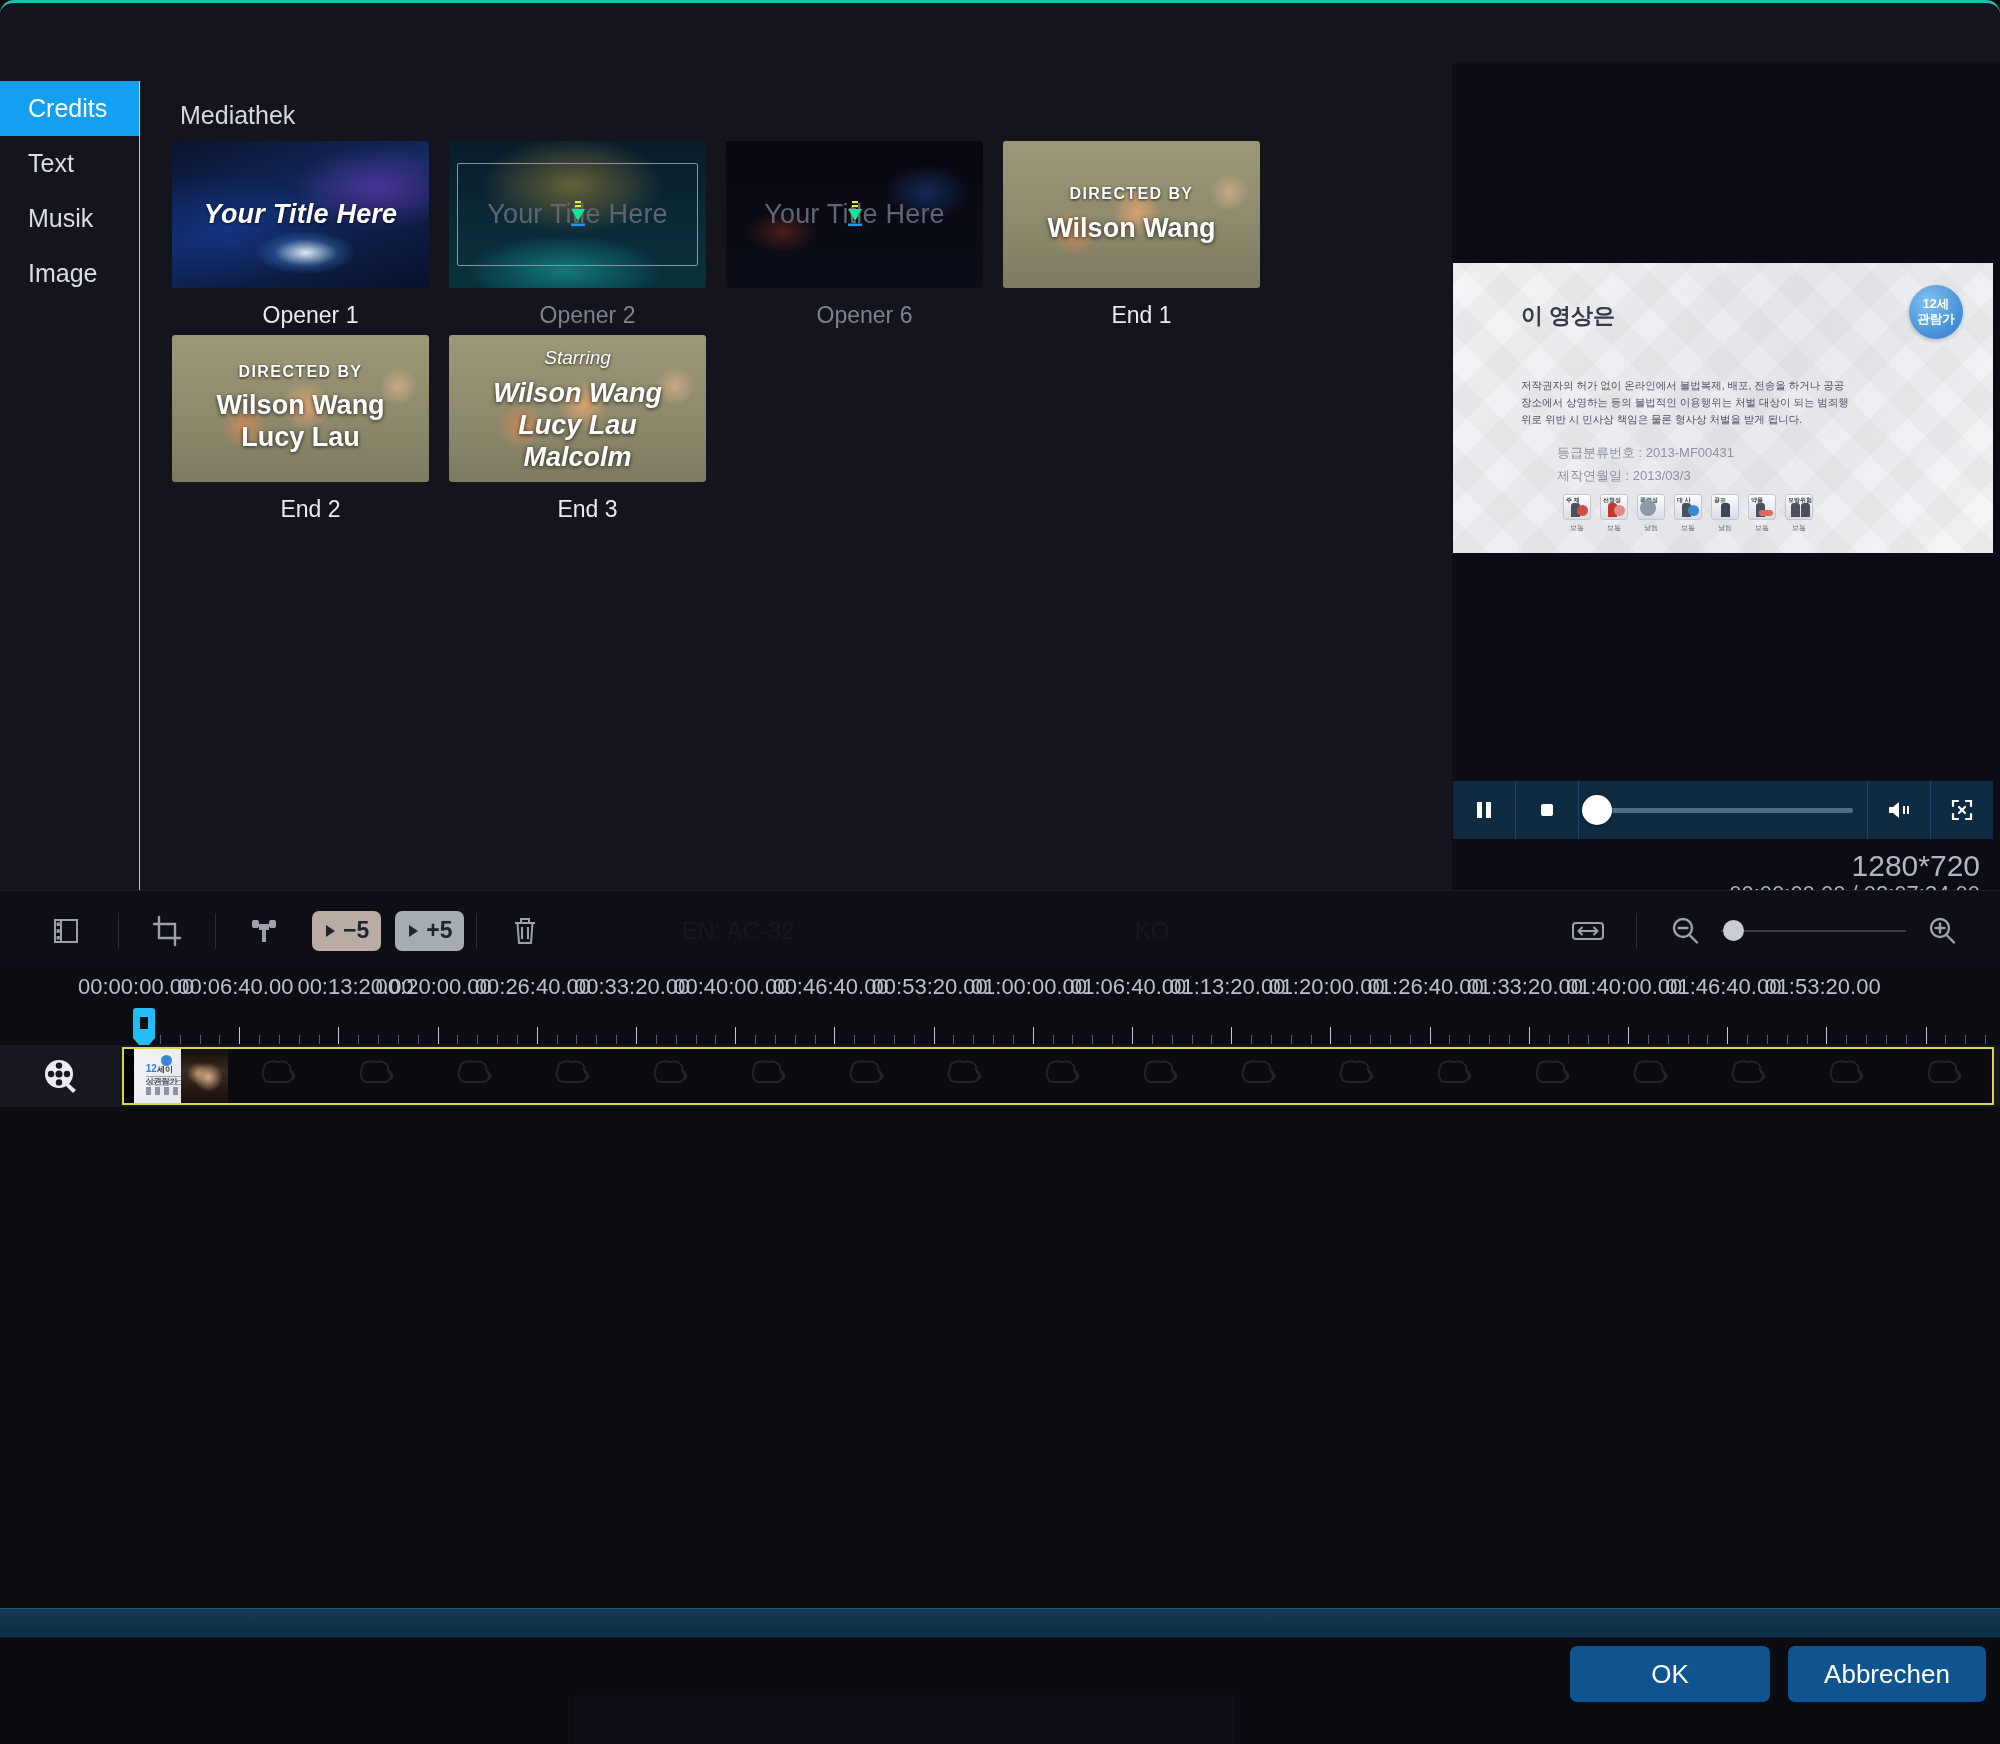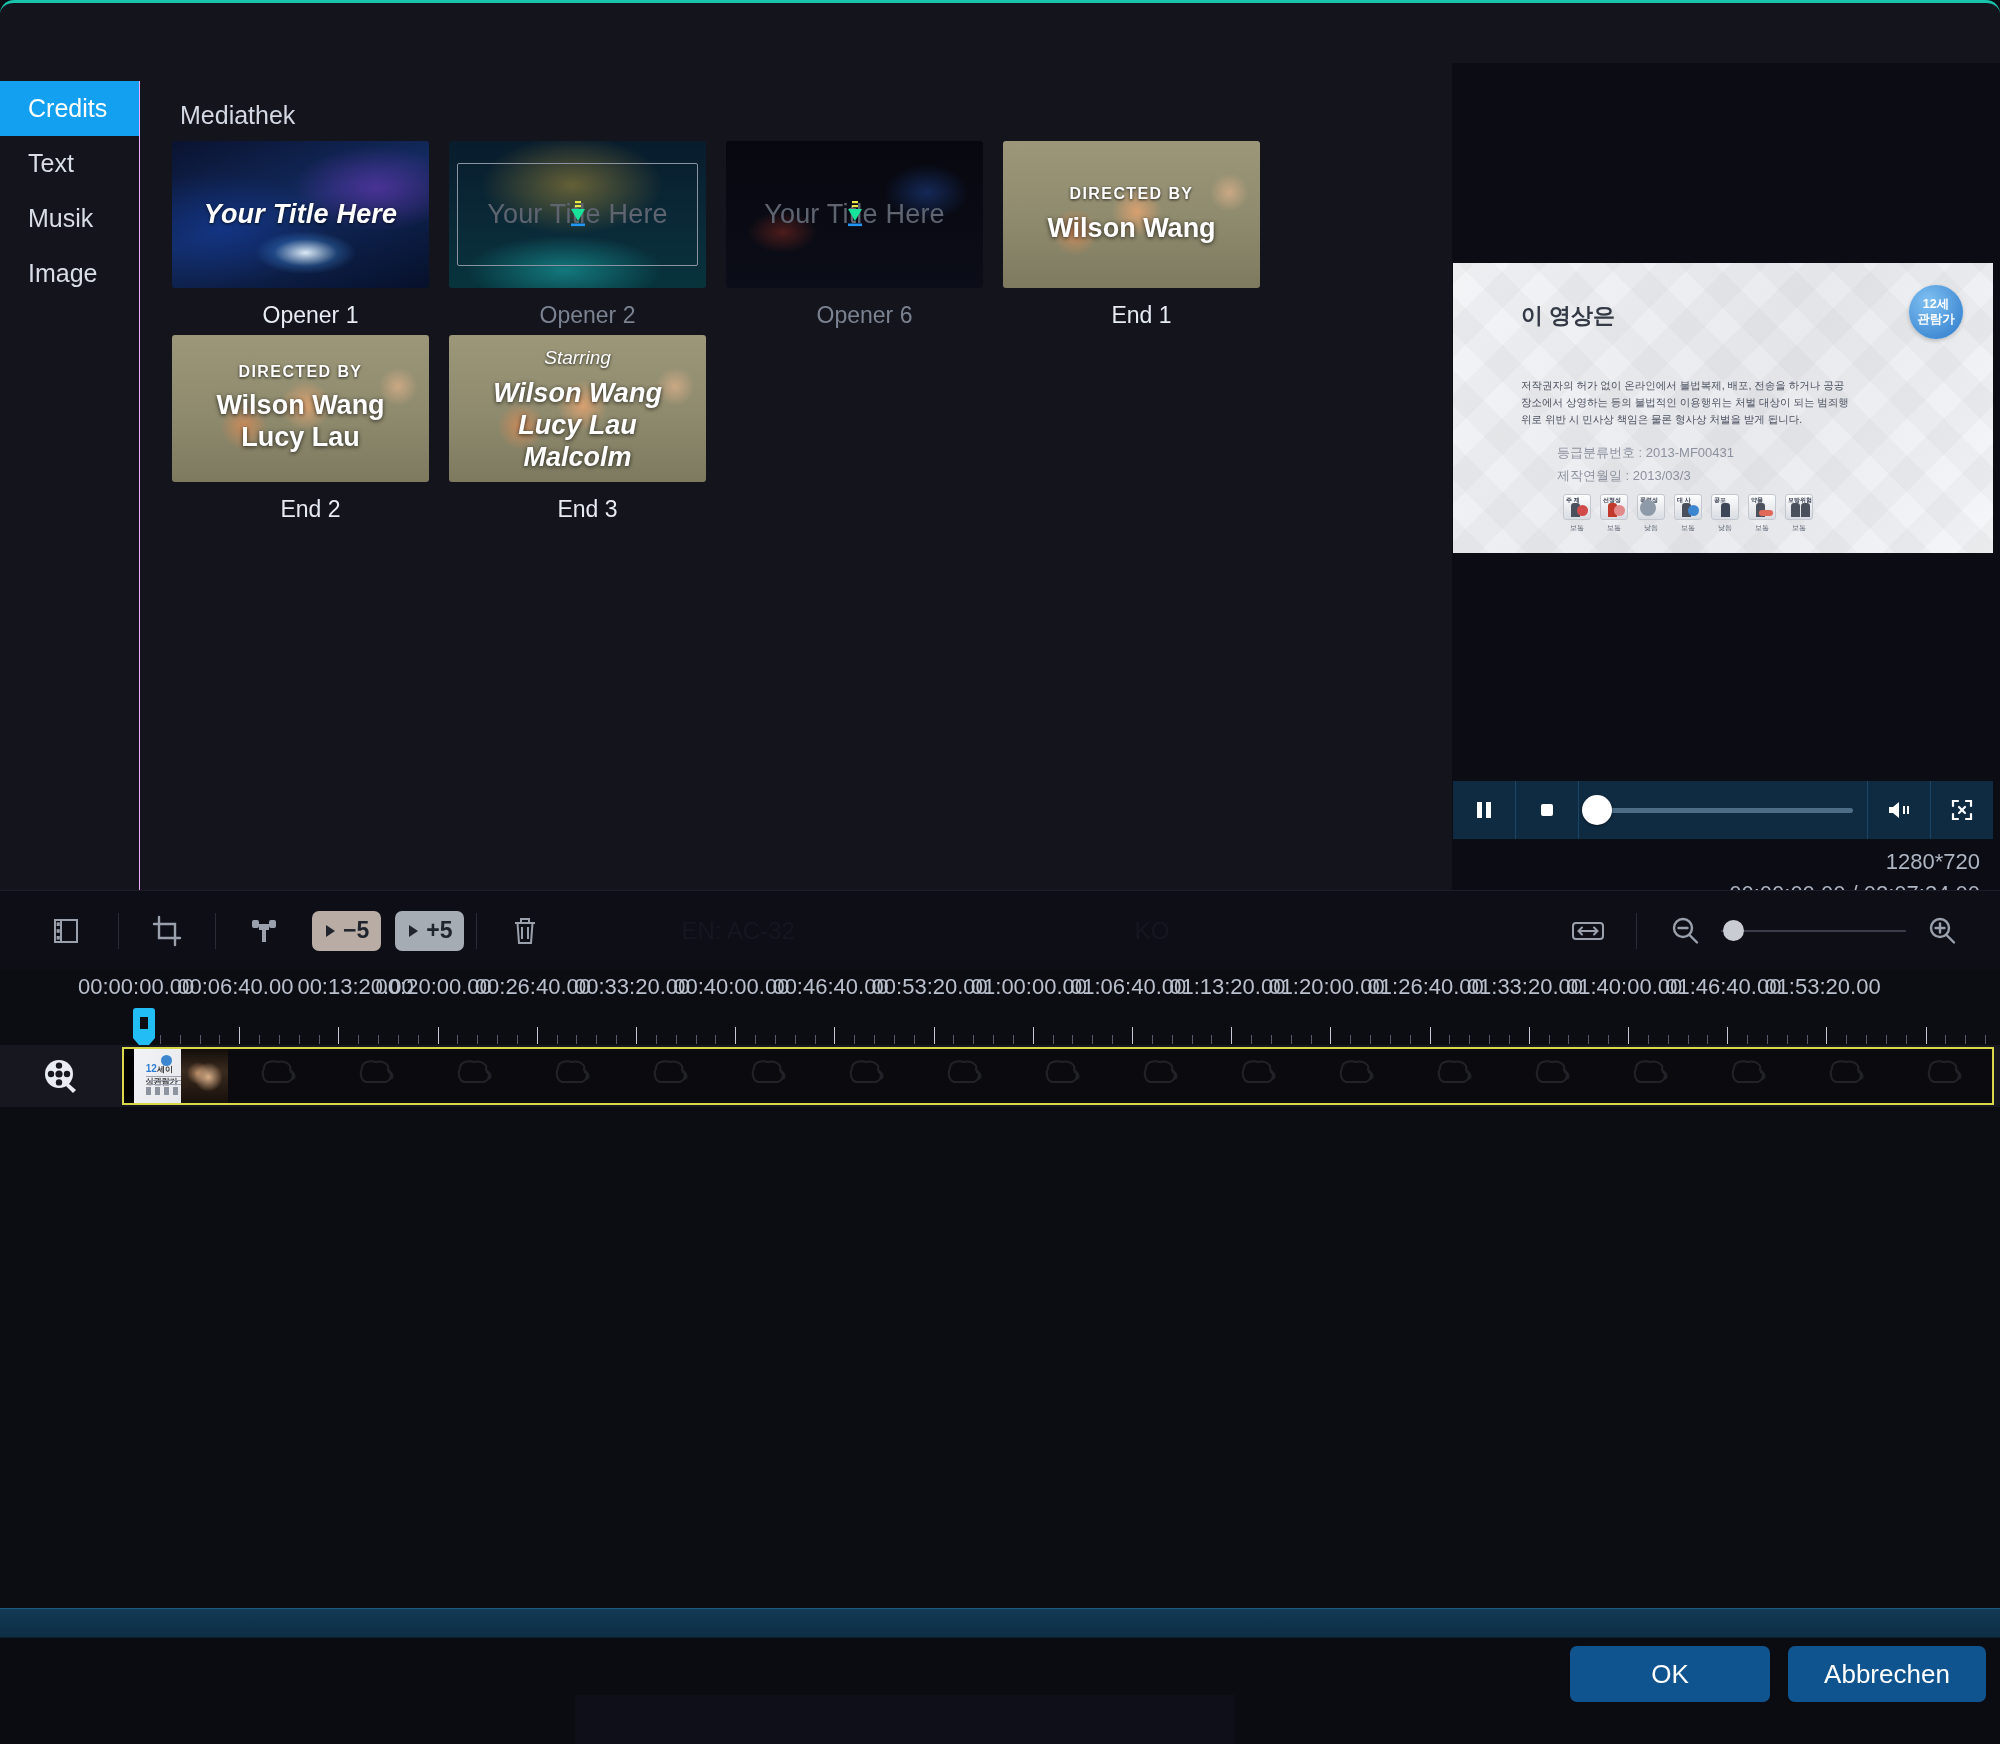--- a/index.html
+++ b/index.html
@@ -241,21 +241,21 @@
     flex:1; height:58px; position:relative; display:flex; align-items:center; padding:0 14px; cursor:pointer;
   }
   .seek-track { width:100%; height:5px; background:#4d6d86; border-radius:3px; position:relative;}
   .seek-fill { position:absolute; left:0; top:0; height:5px; width:4px; background:#19c4ad; border-radius:3px;}
   .seek-knob {
     position:absolute; left:4px; top:50%; transform:translate(-50%,-50%);
     width:30px; height:30px; border-radius:50%; background:#ffffff;
     box-shadow:0 1px 3px rgba(0,0,0,.5);
   }
   .meta-res {
-    position:absolute; right:20px; top:786px; color:#aeb6c3; font-size:22px; text-align:right;
+    position:absolute; right:20px; top:786px; color:#aeb6c3; font-size:30px; text-align:right;
   }
   .meta-time {
     position:absolute; right:20px; top:818px; color:#aeb6c3; font-size:22px; text-align:right;
   }
 
   
   .edit-toolbar {
     position: absolute; left: 0; top: 890px; width: 2000px; height: 80px;
     background: #0e0e16; border-top:1px solid #1d1d28;
     display:flex; align-items:center;

